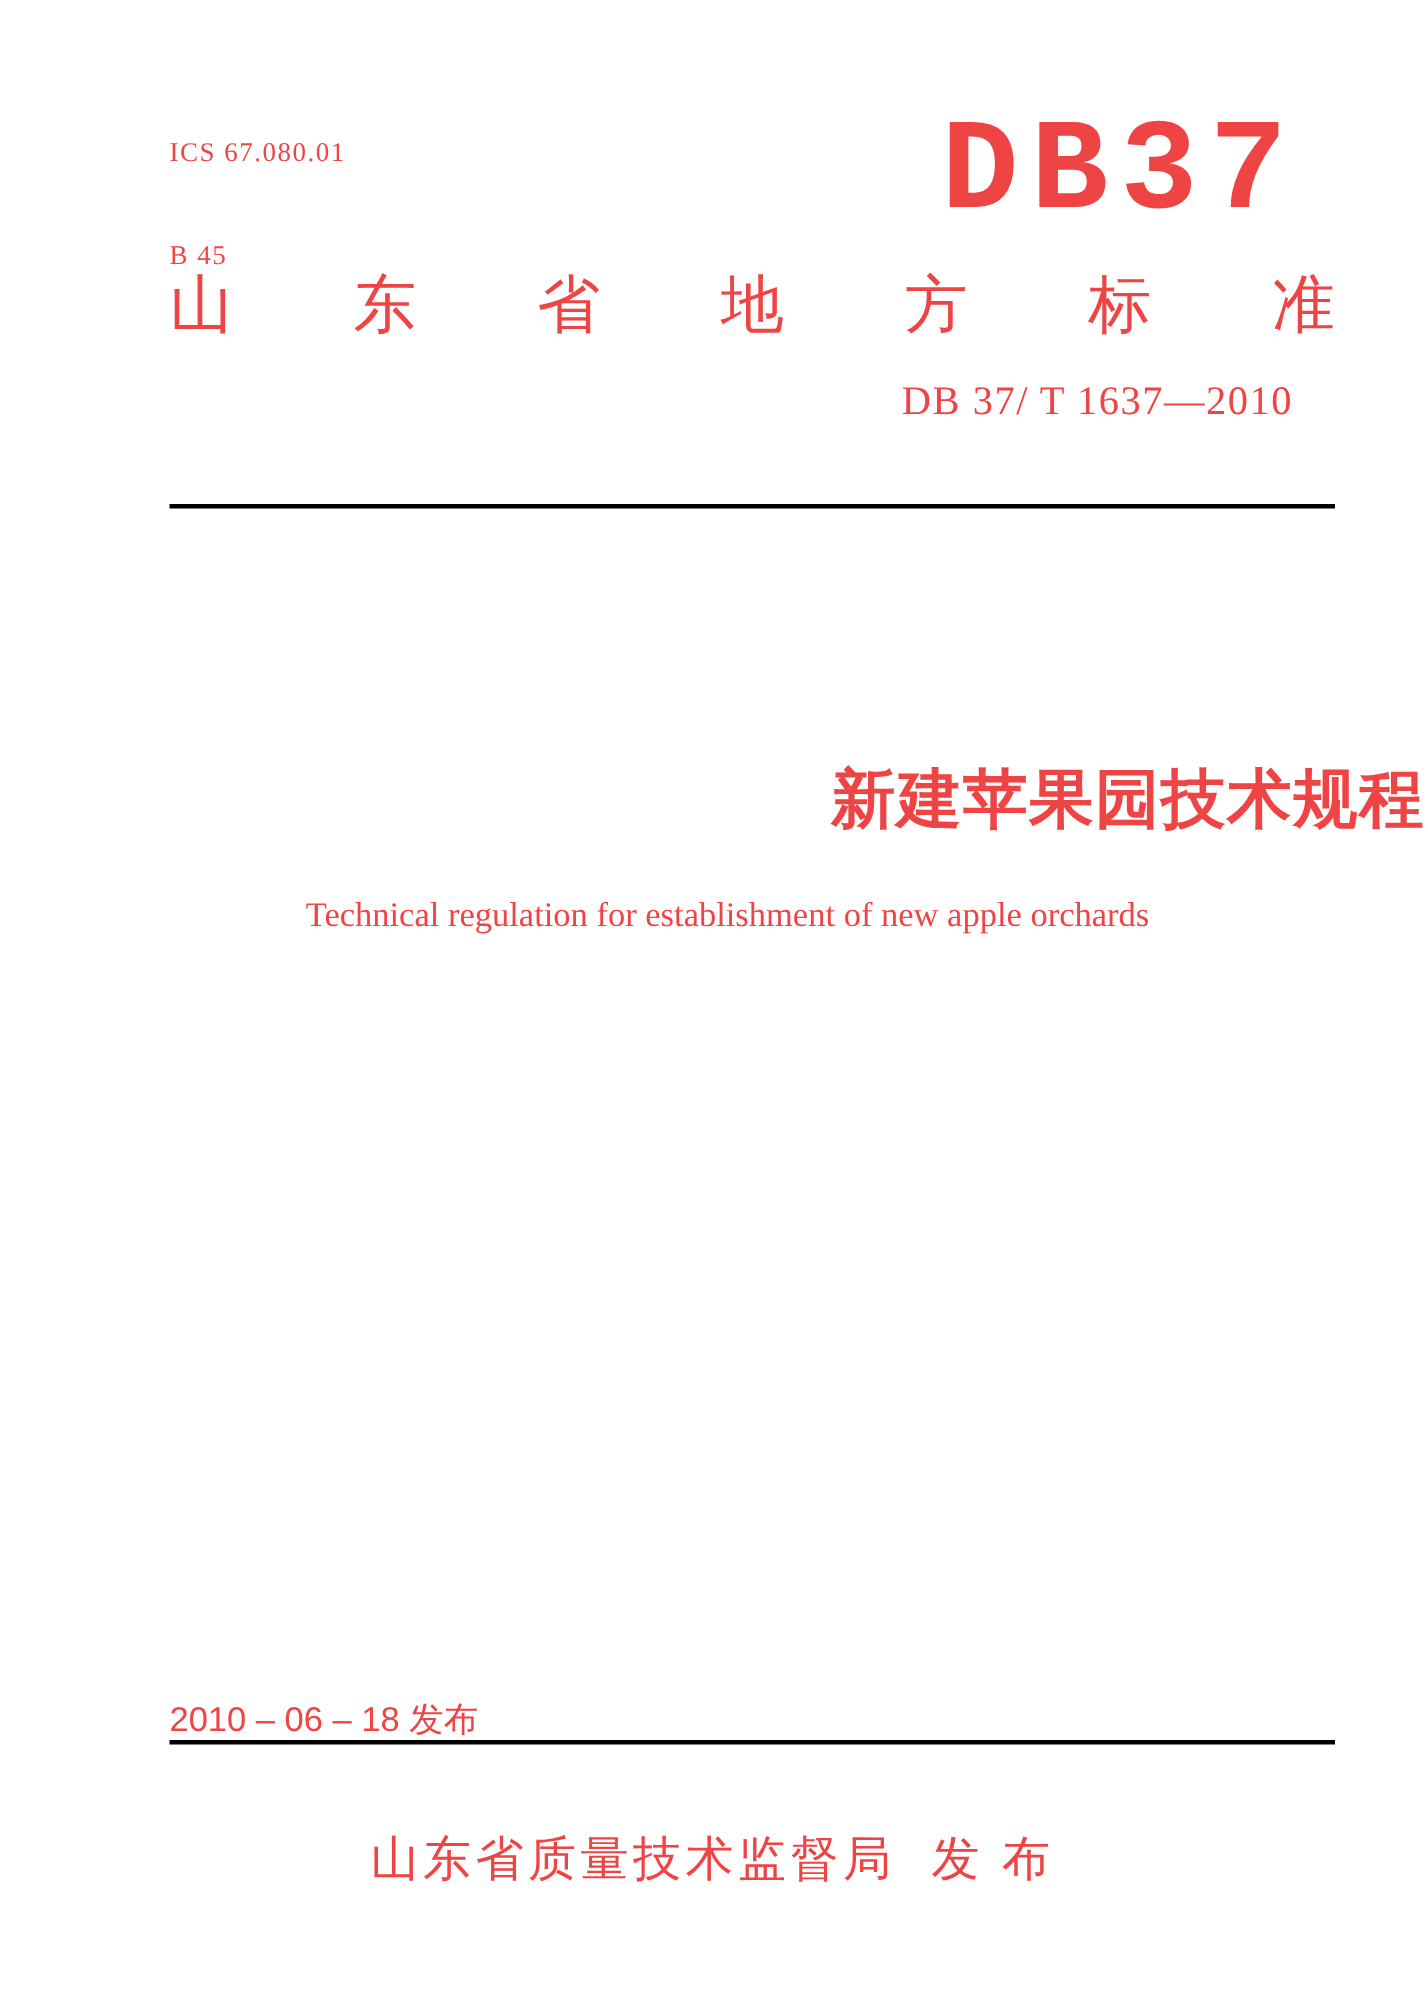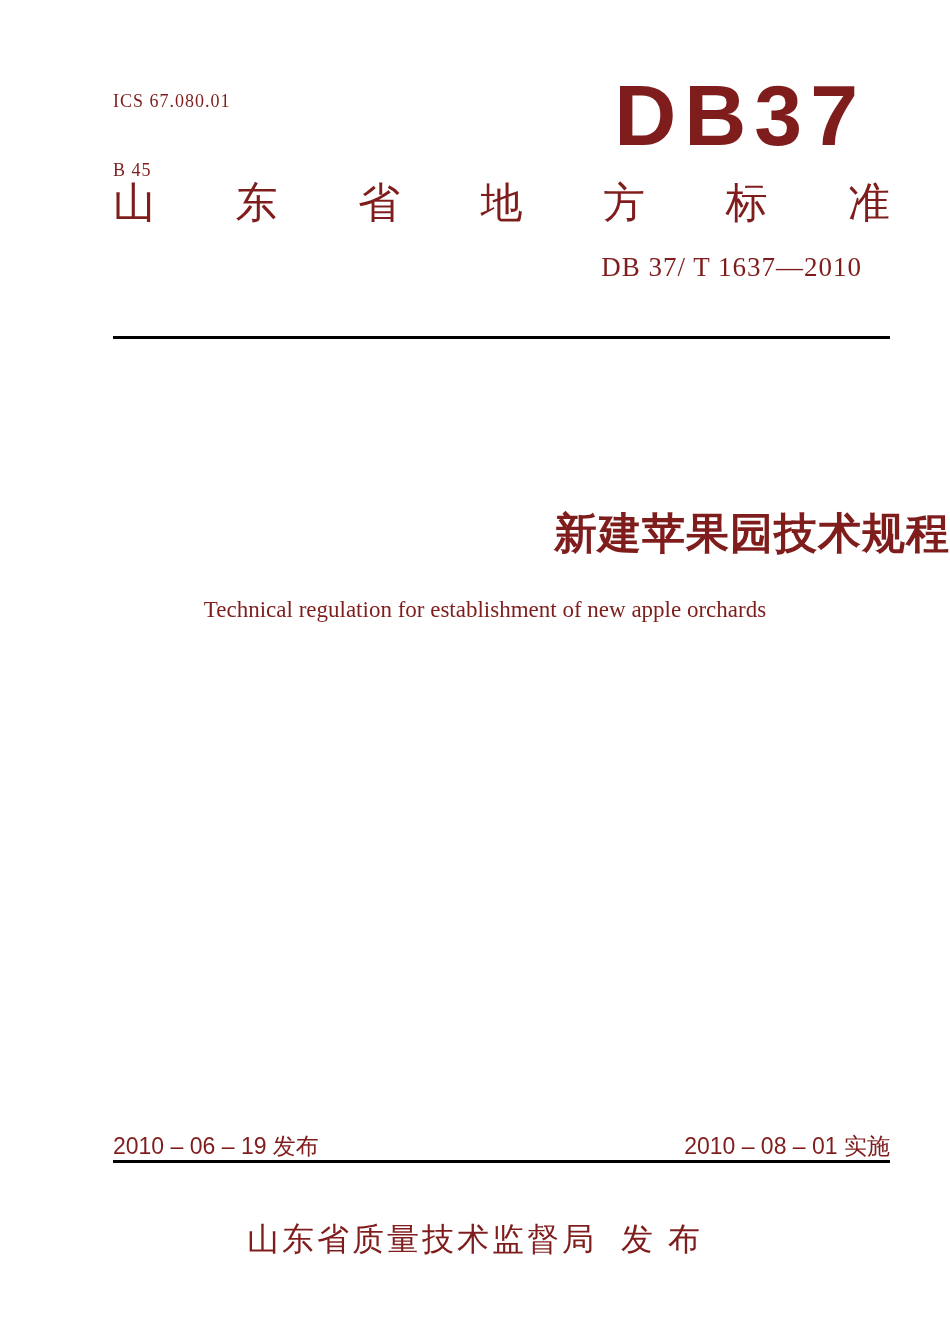--- a/index.html
+++ b/index.html
@@ -6,38 +6,38 @@
     margin: 0;
     padding: 0;
     background: #ffffff;
   }
   .page {
     position: relative;
     width: 950px;
     height: 1344px;
     background: #ffffff;
     overflow: hidden;
-    color: #7f1d1d;
+    color: #ef4444;
     font-family: "Liberation Sans", sans-serif;
   }
   .ics-block {
     position: absolute;
     left: 113px;
     top: 44px;
     font-family: "Liberation Serif", serif;
     font-size: 18px;
     line-height: 23px;
     letter-spacing: 1px;
     white-space: pre;
   }
   .db37-logo {
     position: absolute;
     right: 84px;
     top: 70px;
-    font-family: Liberation Sans, sans-serif;
+    font-family: Liberation Mono, monospace;
     font-weight: bold;
     font-size: 86px;
     line-height: 1.05;
     letter-spacing: 8px;
   }
   .standard-name {
     position: absolute;
     left: 113px;
     top: 180px;
     width: 777px;
@@ -144,22 +144,21 @@
 
   <div class="standard-number">DB 37/ T 1637—2010</div>
 
   <div class="rule rule-top"></div>
 
   <div class="title-cn">新建苹果园技术规程</div>
 
   <div class="title-en">Technical regulation for establishment of new apple orchards</div>
 
   <div class="dates-row">
-    <span>2010 – 06 – 19 发布</span>
-    <span>2010 – 08 – 01 实施</span>
+    <span>2010 – 06 – 18 发布</span>
   </div>
 
   <div class="rule rule-bottom"></div>
 
   <div class="publisher-row">
     <span class="publisher-name">山东省质量技术监督局</span><span class="publish-label">发 布</span>
   </div>
 
 </div>
 

